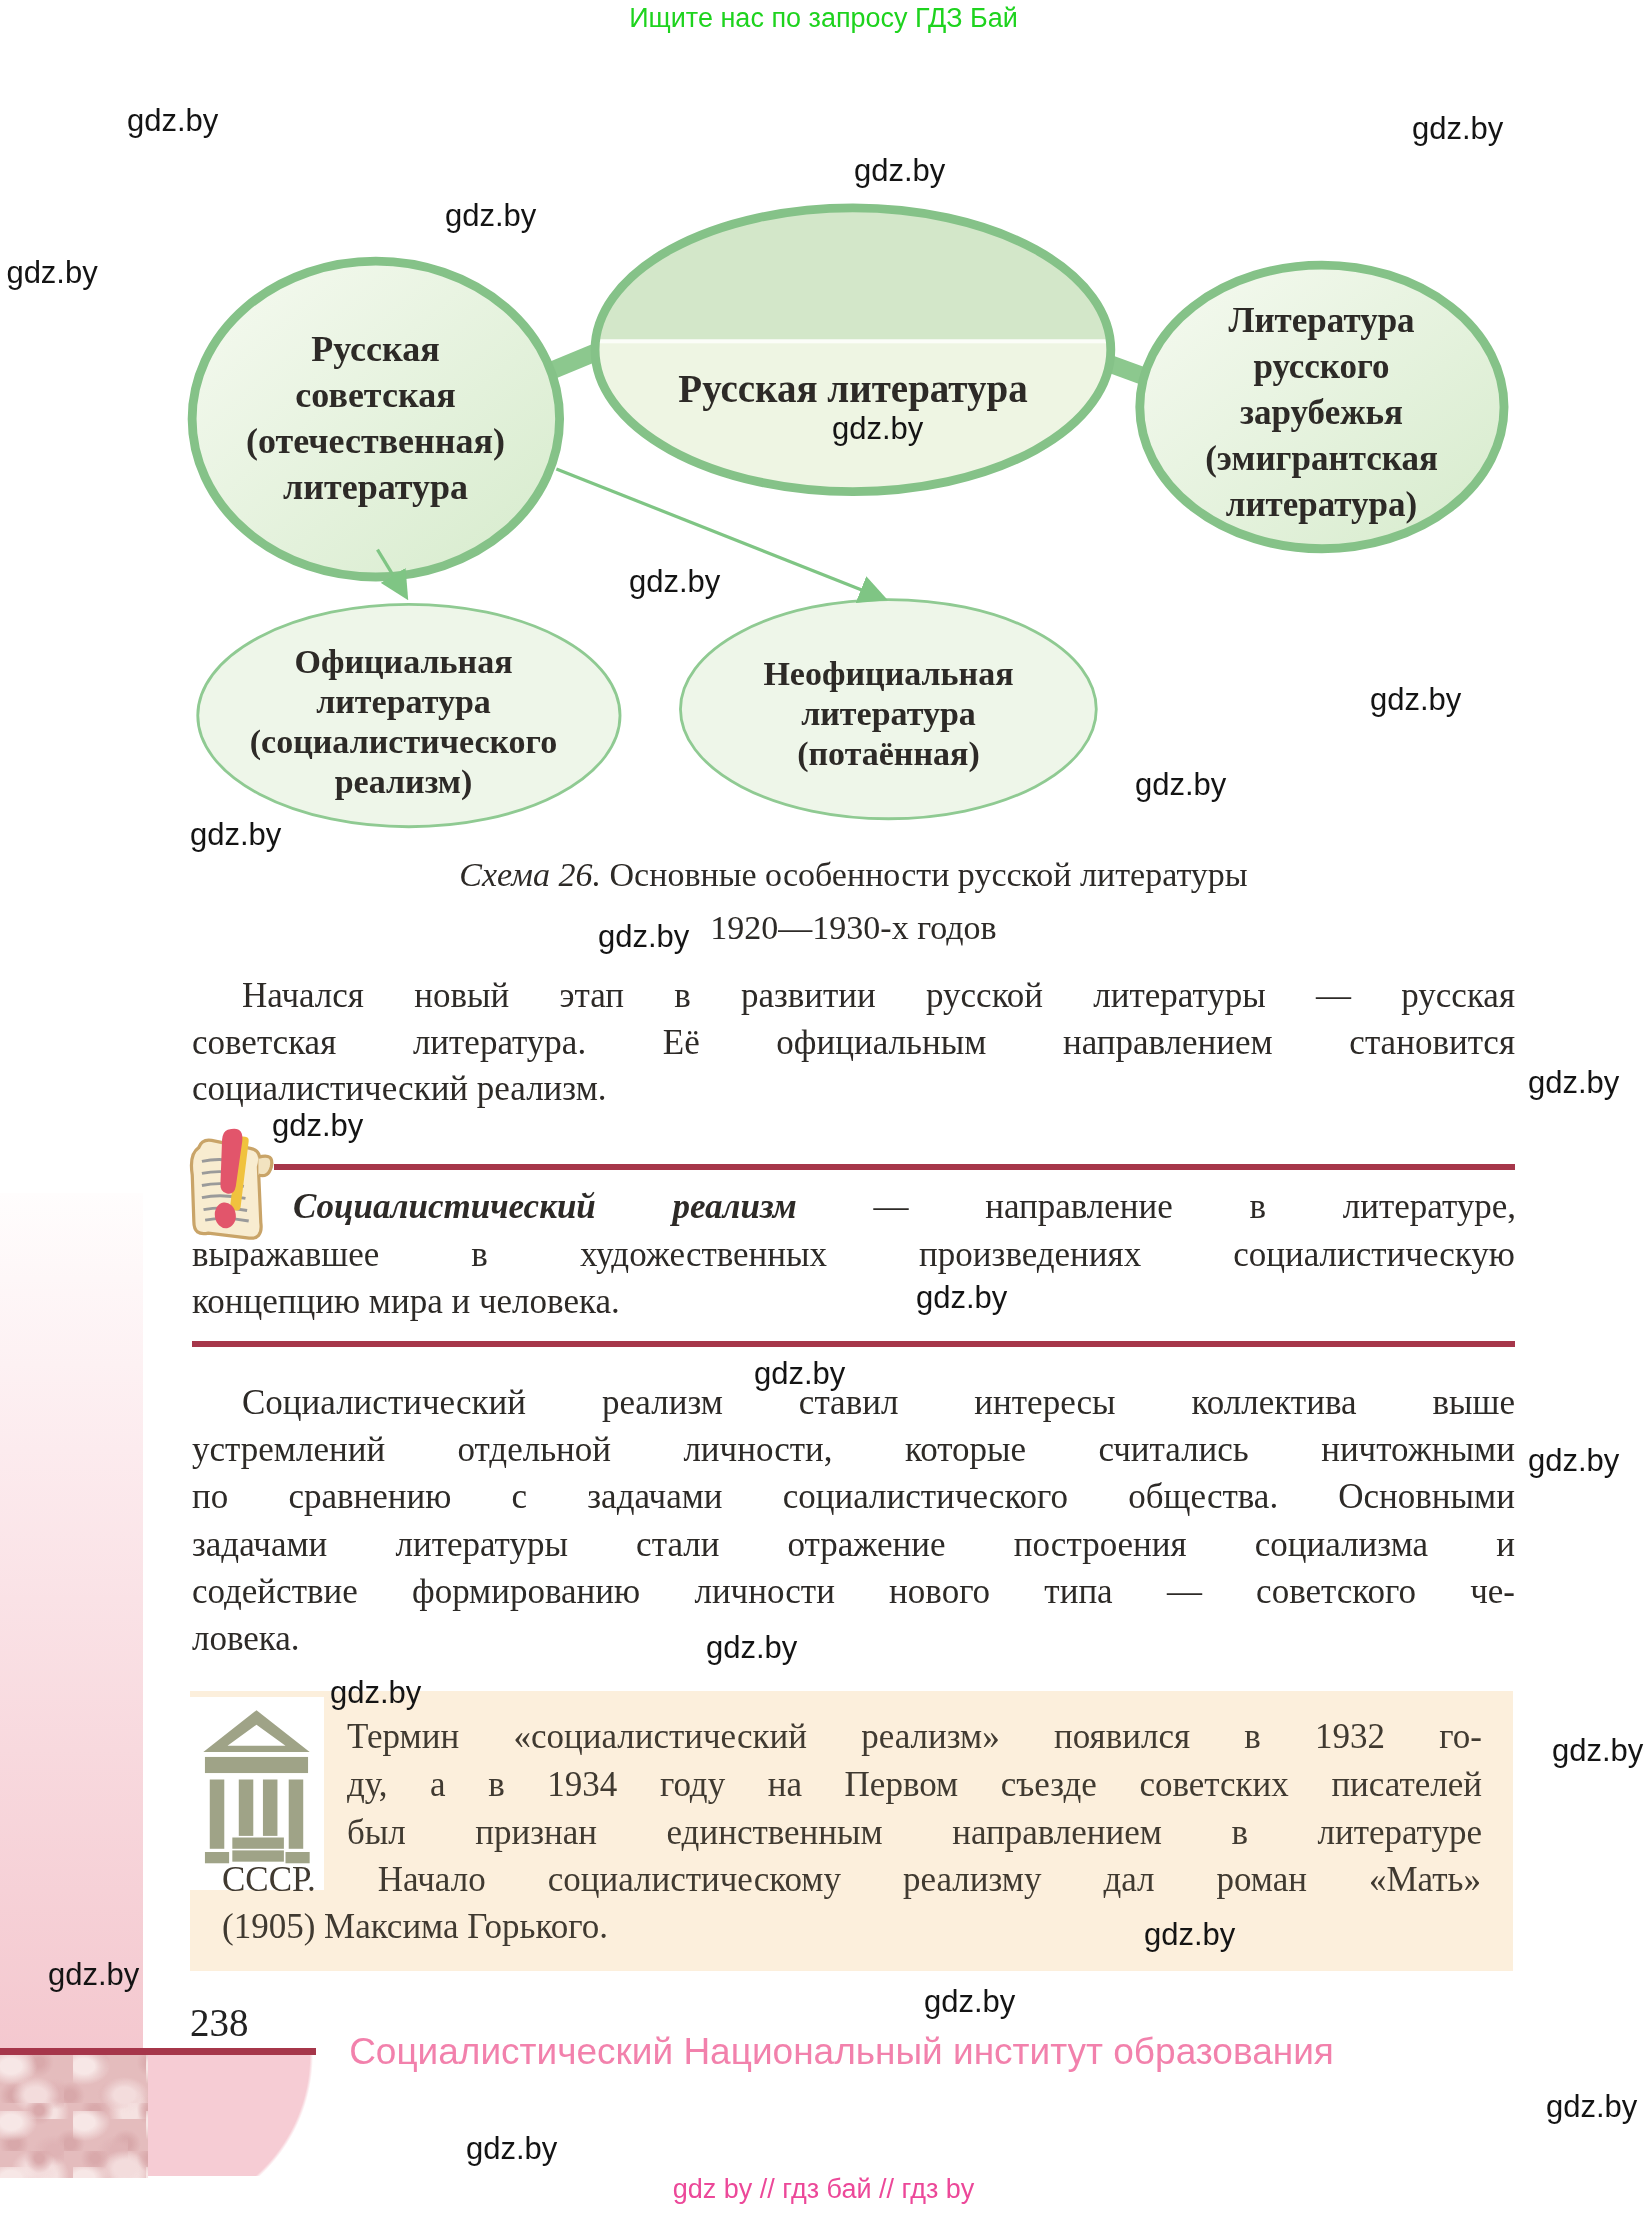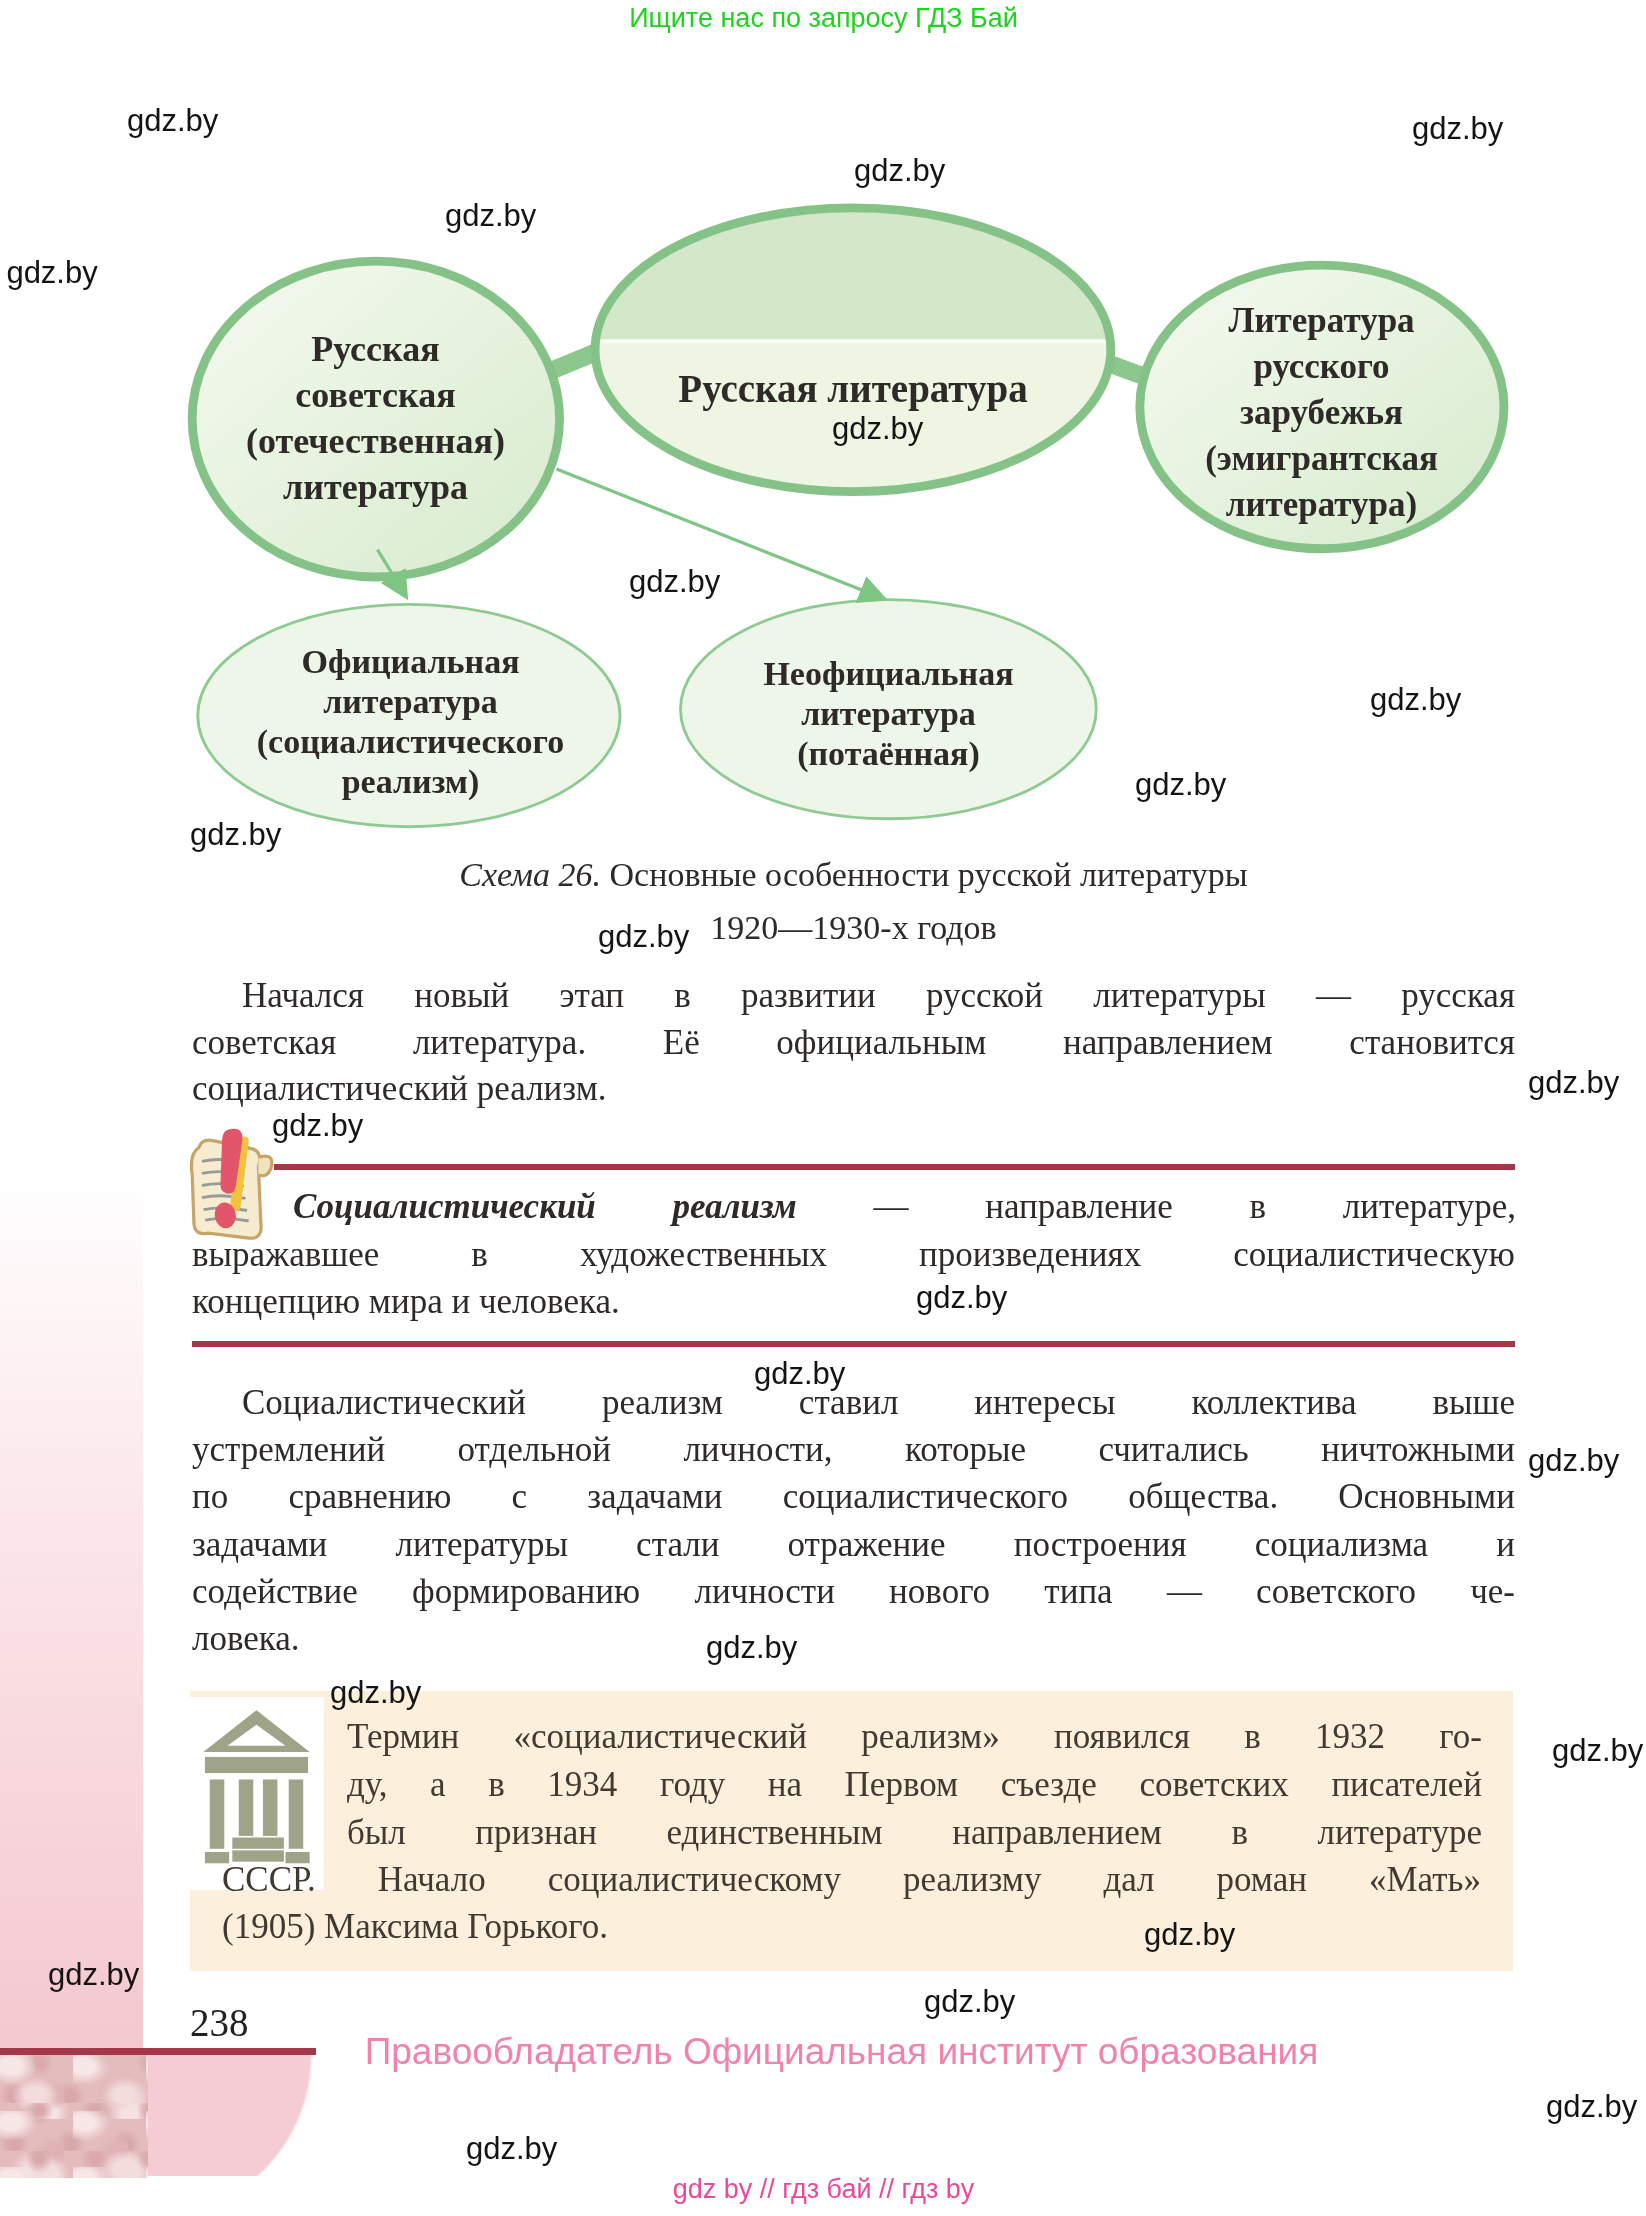--- a/index.html
+++ b/index.html
@@ -11,21 +11,21 @@
          font-family:"Liberation Sans","DejaVu Sans",sans-serif;font-size:27px;color:#1ed31e;}
   .wm{position:absolute;font-family:"Liberation Sans","DejaVu Sans",sans-serif;
       font-size:31px;color:#141414;white-space:nowrap;}
   
   #diagram-svg{position:absolute;left:0;top:0;}
   .el-text{position:absolute;text-align:center;font-weight:bold;color:#2d2a27;}
   #txt-left{left:198px;top:326px;width:355px;font-size:36px;line-height:46px;}
   #txt-center1{left:611px;top:287px;width:484px;font-size:37px;line-height:42px;}
   #txt-center2{left:611px;top:368px;width:484px;font-size:39px;line-height:42px;}
   #txt-right{left:1144px;top:298px;width:355px;font-size:35px;line-height:46px;}
-  #txt-bl{left:225px;top:642px;width:371px;font-size:34px;line-height:40px;}
+  #txt-bl{left:218px;top:642px;width:371px;font-size:34px;line-height:40px;}
   #txt-br{left:703px;top:654px;width:371px;font-size:34px;line-height:40px;}
   
   .cap{position:absolute;left:192px;width:1323px;text-align:center;font-size:34px;color:#2d2a27;}
   #cap1{top:856px;} #cap2{top:909px;}
   .cap i{font-style:italic;}
   
   .tl{position:absolute;left:192px;width:1323px;height:47px;font-size:35px;line-height:47px;
       text-align:justify;text-align-last:justify;white-space:normal;}
   .tl.last{text-align:left;text-align-last:left;}
   .tl.ind{padding-left:50px;width:1273px;}
@@ -193,21 +193,21 @@
     <div class="il w1" style="top:1809px">был признан единственным направлением в литературе</div>
     <div class="il w2" style="top:1856px">СССР. Начало социалистическому реализму дал роман «Мать»</div>
     <div class="il w2 last" style="top:1903px">(1905) Максима Горького.</div>
   </div>
 
   <div id="sidebar"></div>
   <div id="pagenum">238</div>
   <div id="footrule"></div>
   <div id="marble"></div>
   <div id="pinkcurve"></div>
-  <div id="copyright">Правообладатель Официальная институт образования</div>
+  <div id="copyright">Социалистический Национальный институт образования</div>
   <div id="bluelinks">gdz by  //  гдз бай  //  гдз by</div>
 
 <span class="wm" style="left: 127px; top: 103px;">gdz.by</span>
     <span class="wm" style="left: 1412px; top: 111px;">gdz.by</span>
     <span class="wm" style="left: 854px; top: 153px;">gdz.by</span>
     <span class="wm" style="left: 445px; top: 198px;">gdz.by</span>
     <span class="wm" style="left: 6.4px; top: 255px;">gdz.by</span>
     <span class="wm" style="left: 832px; top: 411px;">gdz.by</span>
     <span class="wm" style="left: 629px; top: 564px;">gdz.by</span>
     <span class="wm" style="left: 1370px; top: 682px;">gdz.by</span>

